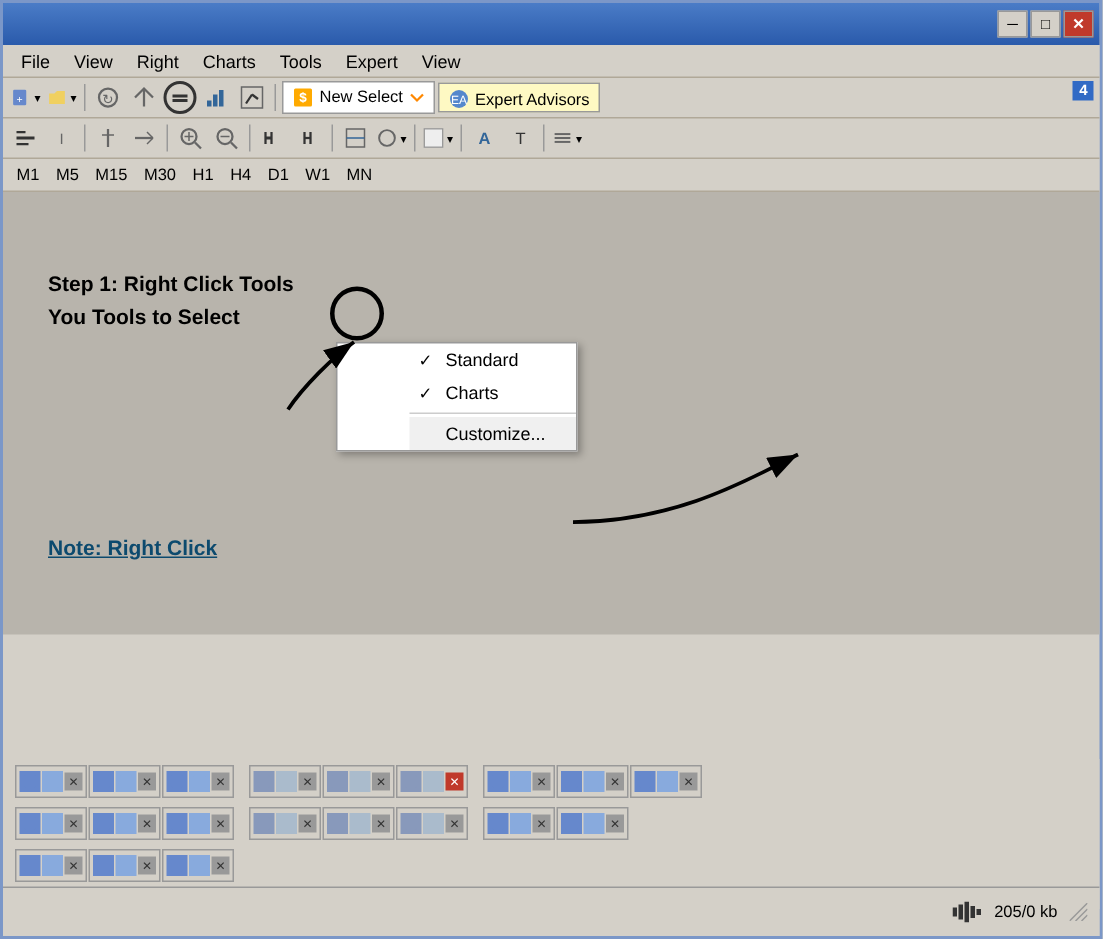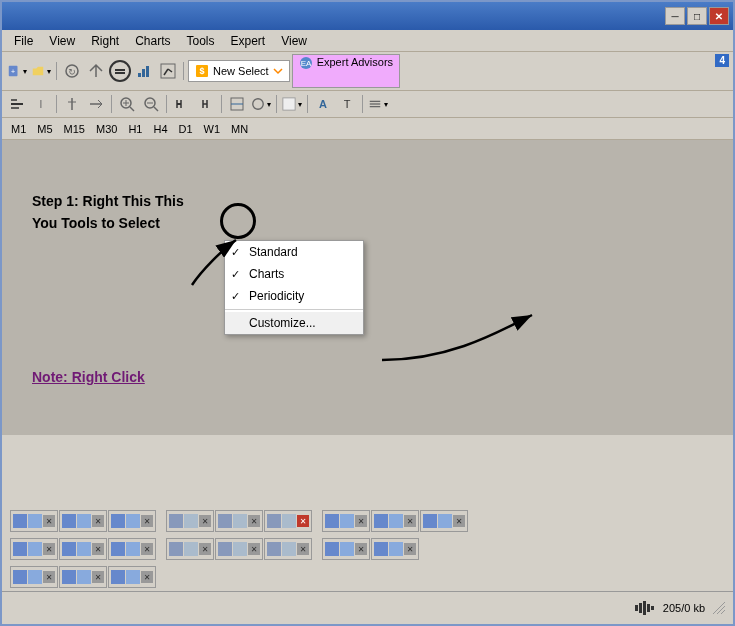--- a/index.html
+++ b/index.html
@@ -107,26 +107,26 @@
       border: 1px solid #999;
       background: white;
       padding: 1px 6px;
       cursor: pointer;
       height: 22px;
       font-size: 11px;
       gap: 4px;
     }
     .toolbar-expert {
       display: flex;
-      align-items: flex-start;
+      align-items: flex-end;
       border: 1px solid #999;
-      background: #f0abfc;
+      background: #fef9c3;
       padding: 1px 6px;
       cursor: pointer;
-      height: 34px;
+      height: 20px;
       font-size: 11px;
       gap: 4px;
     }
 
     
     .toolbar-row2 {
       display: flex;
       align-items: center;
       padding: 2px 4px;
       gap: 2px;
@@ -171,21 +171,21 @@
       font-weight: bold;
       color: #000;
       line-height: 1.6;
     }
     .instruction-note {
       position: absolute;
       bottom: 50px;
       left: 30px;
       font-size: 14px;
       font-weight: bold;
-      color: #701a75;
+      color: #0c4a6e;
       text-decoration: underline;
     }
     .instruction-step2 {
       position: absolute;
       top: 80px;
       right: 60px;
       font-size: 14px;
       font-weight: bold;
       color: #000;
     }
@@ -193,20 +193,21 @@
     
     .context-menu {
       position: absolute;
       top: 100px;
       left: 222px;
       background: white;
       border: 1px solid #999;
       box-shadow: 2px 2px 5px rgba(0,0,0,0.3);
       z-index: 100;
       min-width: 140px;
+      padding-left: 48px;
     }
     .context-menu-item {
       padding: 4px 20px 4px 24px;
       cursor: pointer;
       font-size: 12px;
       display: flex;
       align-items: center;
       gap: 6px;
       position: relative;
     }
@@ -538,38 +539,35 @@
       <span class="period-btn">H4</span>
       <span class="period-btn">D1</span>
       <span class="period-btn">W1</span>
       <span class="period-btn">MN</span>
     </div>
   </div>
 
   <div class="main-content">
 
     <div class="instruction-text">
-      <div>Step 1: Right This This</div>
+      <div>Step 1: Right Click Tools</div>
       <div>You Tools to Select</div>
     </div>
 
     <div class="instruction-note">Note: Right Click</div>
 
 
     <div class="circle-annotation" style="top:63px; left:218px;"></div>
 
     <div class="context-menu">
       <div class="context-menu-item has-check">
         <span>Standard</span>
       </div>
       <div class="context-menu-item has-check">
         <span>Charts</span>
-      </div>
-      <div class="context-menu-item has-check">
-        <span>Periodicity</span>
       </div>
       <div class="context-menu-divider"></div>
       <div class="context-menu-item customize">
         <span>Customize...</span>
       </div>
     </div>
 
     <svg class="annotation-svg" style="top:0; left:0; width:735px; height:295px;" viewBox="0 0 735 295">
 
       <path d="M 190 145 C 200 130 220 110 234 100" stroke="black" stroke-width="2.5" fill="none" marker-end="url(#arrowhead1)"></path>

